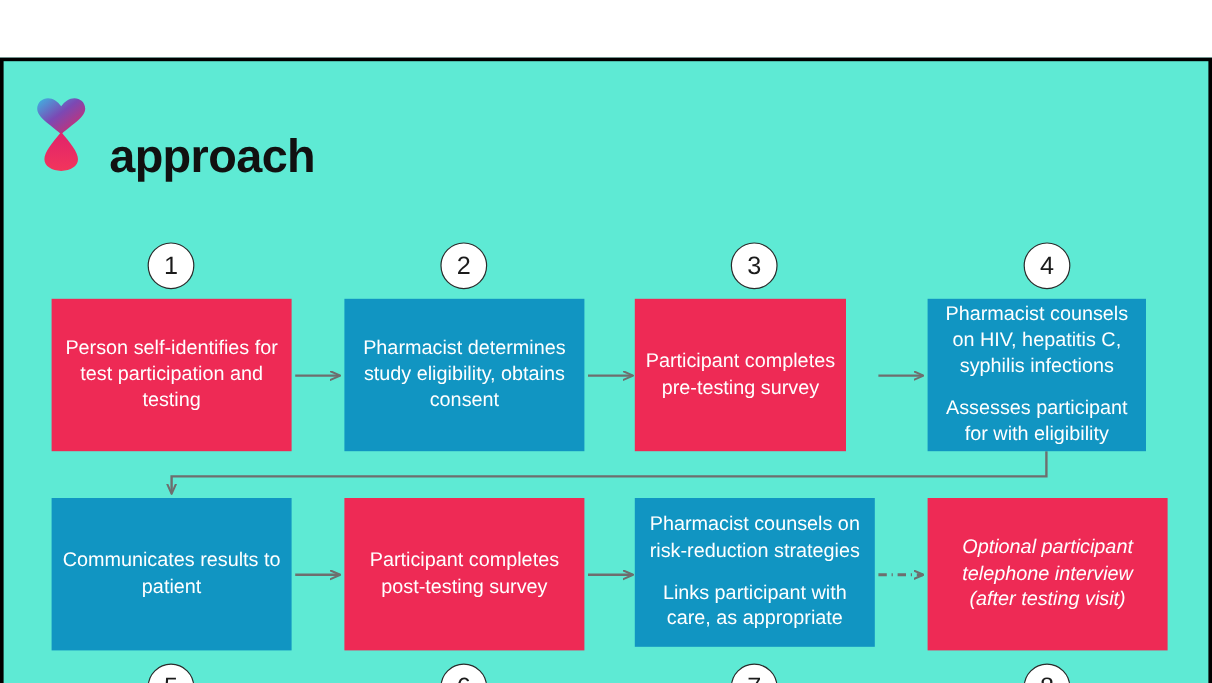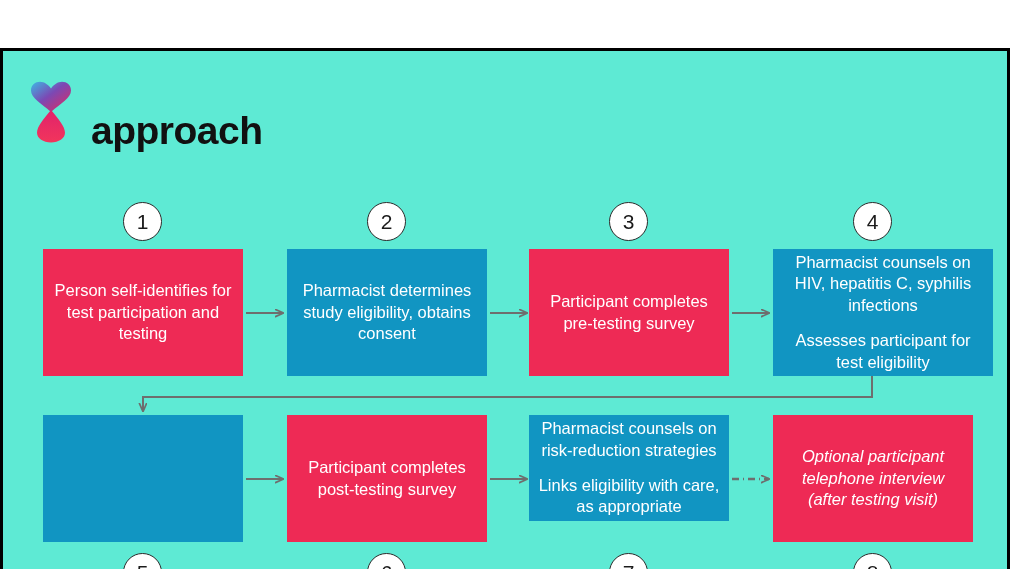--- a/index.html
+++ b/index.html
@@ -156,39 +156,40 @@
   <div class="step-circle" style="left:850px; top:151px;">4</div>
 
   <div class="flow-box pink" style="left:40px; top:198px; width:200px; height:127px;">
     <p class="para">Person self-identifies for test participation and testing</p>
   </div>
 
   <div class="flow-box blue" style="left:284px; top:198px; width:200px; height:127px;">
     <p class="para">Pharmacist determines study eligibility, obtains consent</p>
   </div>
 
-  <div class="flow-box pink" style="left:526px; top:198px; width:200px; height:127px;align-items:flex-end;">
+  <div class="flow-box pink" style="left:526px; top:198px; width:176px; height:127px;align-items:flex-end;">
     <p class="para">Participant completes pre-testing survey</p>
   </div>
 
-  <div class="flow-box blue" style="left:770px; top:198px; width:220px; height:127px;">
+  <div class="flow-box blue" style="left:770px; top:198px; width:182px; height:127px;">
     <p class="para">Pharmacist counsels on HIV, hepatitis C, syphilis infections</p>
-    <p class="para">Assesses participant for test eligibility</p>
+    <p class="para">Assesses participant for with eligibility</p>
   </div>
 
   <div class="flow-box blue" style="left:40px; top:364px; width:200px; height:127px;">
+    <p class="para">Communicates results to patient</p>
   </div>
 
   <div class="flow-box pink" style="left:284px; top:364px; width:200px; height:127px;">
     <p class="para">Participant completes post-testing survey</p>
   </div>
 
-  <div class="flow-box blue" style="left:526px; top:364px; width:200px; height:106px;">
+  <div class="flow-box blue" style="left:526px; top:364px; width:200px; height:124px;">
     <p class="para">Pharmacist counsels on risk-reduction strategies</p>
-    <p class="para">Links eligibility with care, as appropriate</p>
+    <p class="para">Links participant with care, as appropriate</p>
   </div>
 
   <div class="flow-box pink italic" style="left:770px; top:364px; width:200px; height:127px;">
     <p class="para">Optional participant telephone interview (after testing visit)</p>
   </div>
 
   <div class="step-circle" style="left:120px; top:502px;">5</div>
   <div class="step-circle" style="left:364px; top:502px;">6</div>
   <div class="step-circle" style="left:606px; top:502px;">7</div>
   <div class="step-circle" style="left:850px; top:502px;">8</div>

